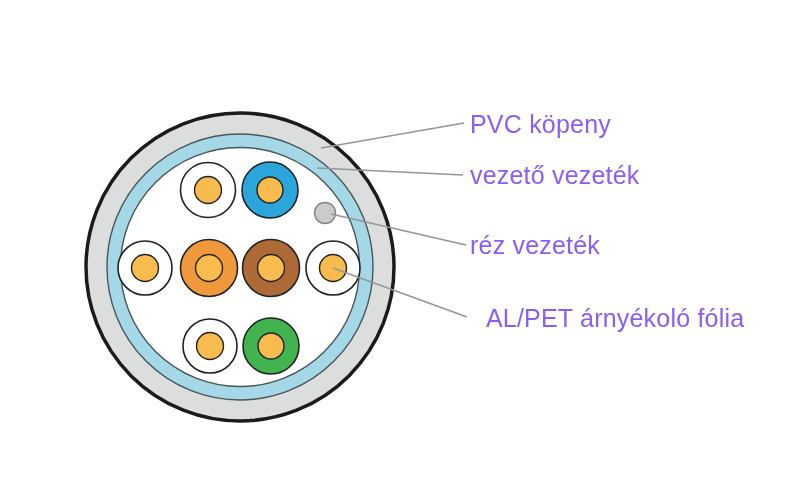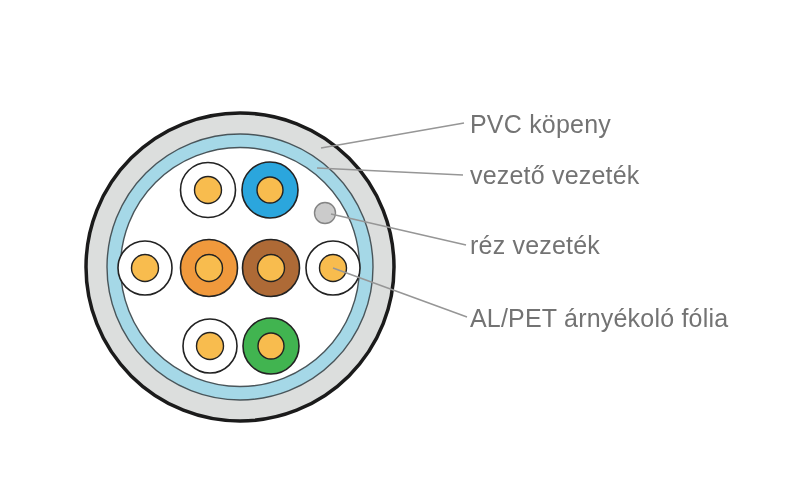--- a/index.html
+++ b/index.html
@@ -19,28 +19,28 @@
     position: absolute;
     left: 0;
     top: 0;
   }
   .callout-label {
     position: absolute;
     left: 470px;
     transform: translateY(-50%);
     font-size: 25px;
     line-height: 30px;
-    color: #737373;
+    color: #8b5cf6;
     white-space: nowrap;
     letter-spacing: 0.2px;
   }
   #label-pvc    { top: 124px; }
   #label-ground { top: 175px; }
   #label-copper { top: 245px; }
-  #label-foil   { top: 318px; }
+  #label-foil   { top: 318px; margin-left: 16px; }
 </style>
 </head>
 <body>
 
 <div id="stage">
 
   <svg id="diagram-svg" width="811" height="497" viewBox="0 0 811 497">
 
     <circle cx="240" cy="267" r="154" stroke="#1b1b1b" stroke-width="3.5" fill="#dcdedd"></circle>
 

